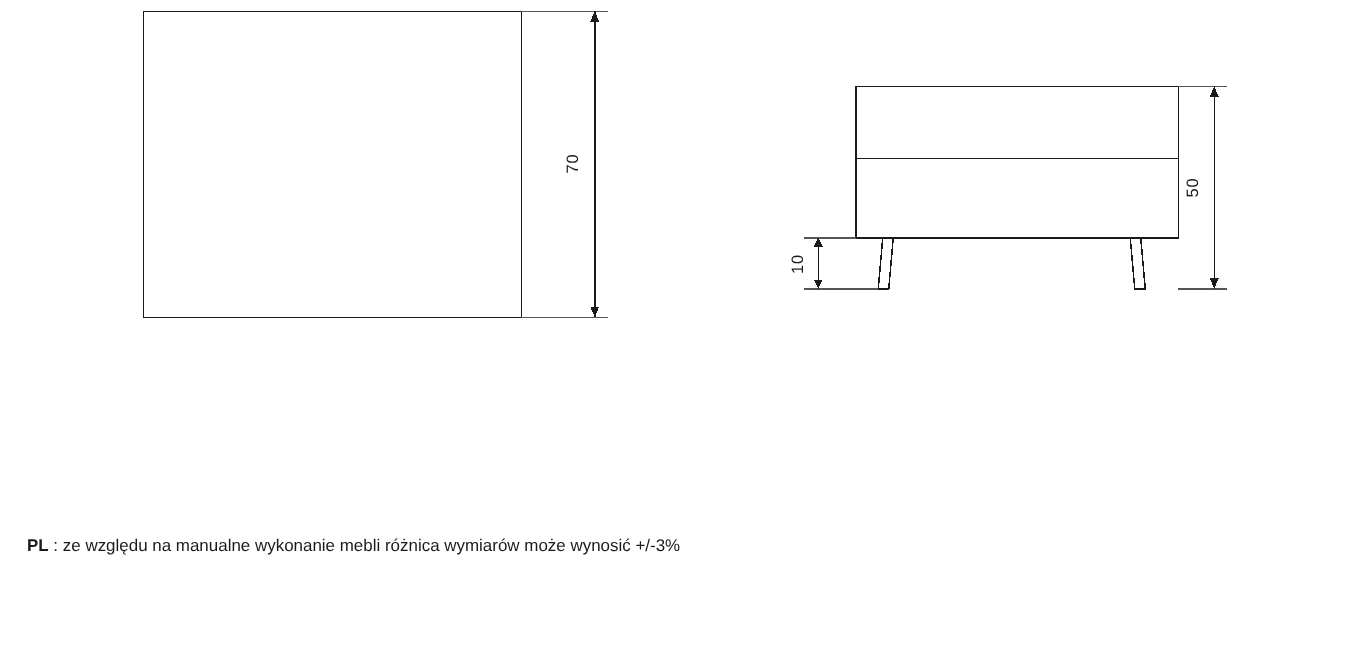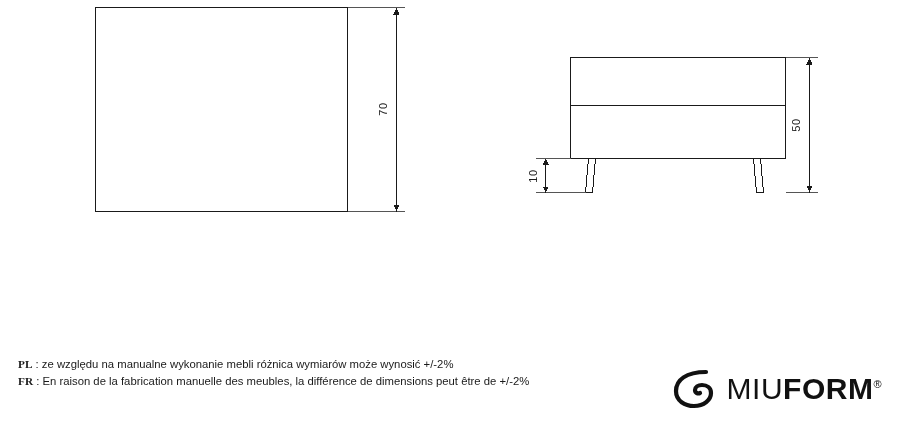--- a/index.html
+++ b/index.html
@@ -56,21 +56,20 @@
     width: 620px;
   }
   .legal-line {
     font-size: 11.3px;
     line-height: 16.5px;
     color: #1a1a1a;
     white-space: nowrap;
   }
   .legal-line b {
     font-weight: bold;
-    font-family: Liberation Serif, serif;
   }
 
   .brand {
     position: absolute;
     right: 18px;
     top: 26px;
     display: flex;
     align-items: center;
     height: 46px;
   }
@@ -140,27 +139,18 @@
 
     <div class="dim-label rot" style="left:789px; top:119px;">50</div>
 
     <div class="dim-label rot" style="left:526px; top:170px;">10</div>
   </div>
 
   <div class="footer">
 
     <div class="legal">
       <div class="legal-line">
-        <b>PL</b><span> : </span><span>ze względu na manualne wykonanie mebli różnica wymiarów może wynosić +/-2%</span>
-      </div>
-      <div class="legal-line">
-        <b>FR</b><span> : </span><span>En raison de la fabrication manuelle des meubles, la différence de dimensions peut être de +/-2%</span>
+        <b>PL</b><span> : </span><span>ze względu na manualne wykonanie mebli różnica wymiarów może wynosić +/-3%</span>
       </div>
     </div>
 
-    <div class="brand">
-      <svg class="brand-mark" width="46" height="40" viewBox="0 0 46 40">
-        <path d="M33 3 C13 3 3 11 3 22 C3 32 12 37 21 37 C31 37 38 31 38 24 C38 19 34 16 29 16 C25 16 22 18 22 21 C22 24 25 25 27 24" fill="none" stroke="#111111" stroke-width="4.2" stroke-linecap="round" stroke-linejoin="round"></path>
-      </svg>
-      <div class="brand-text"><span>MIU</span><span class="bold">FORM</span><span class="brand-reg">®</span></div>
-    </div>
   </div>
 </div>
 
 </body></html>

